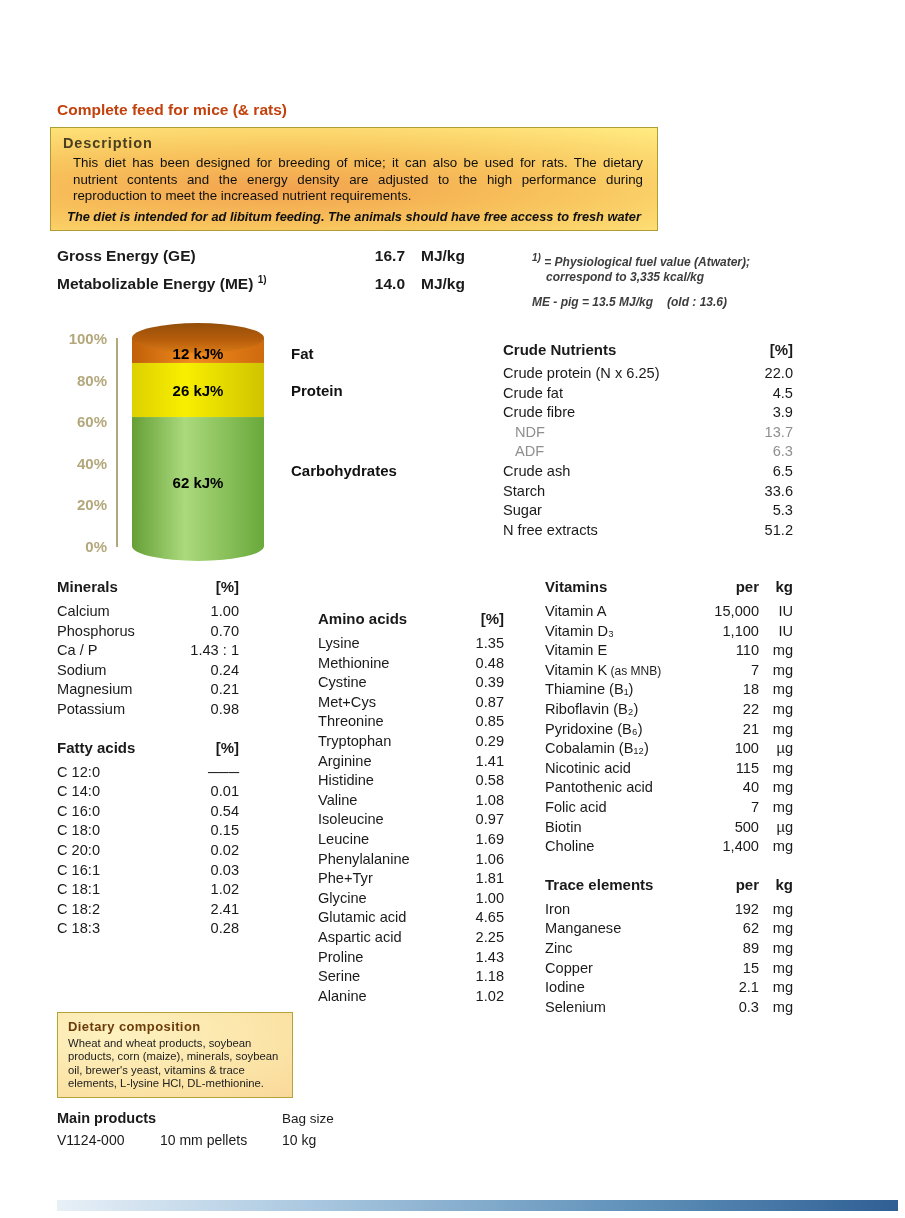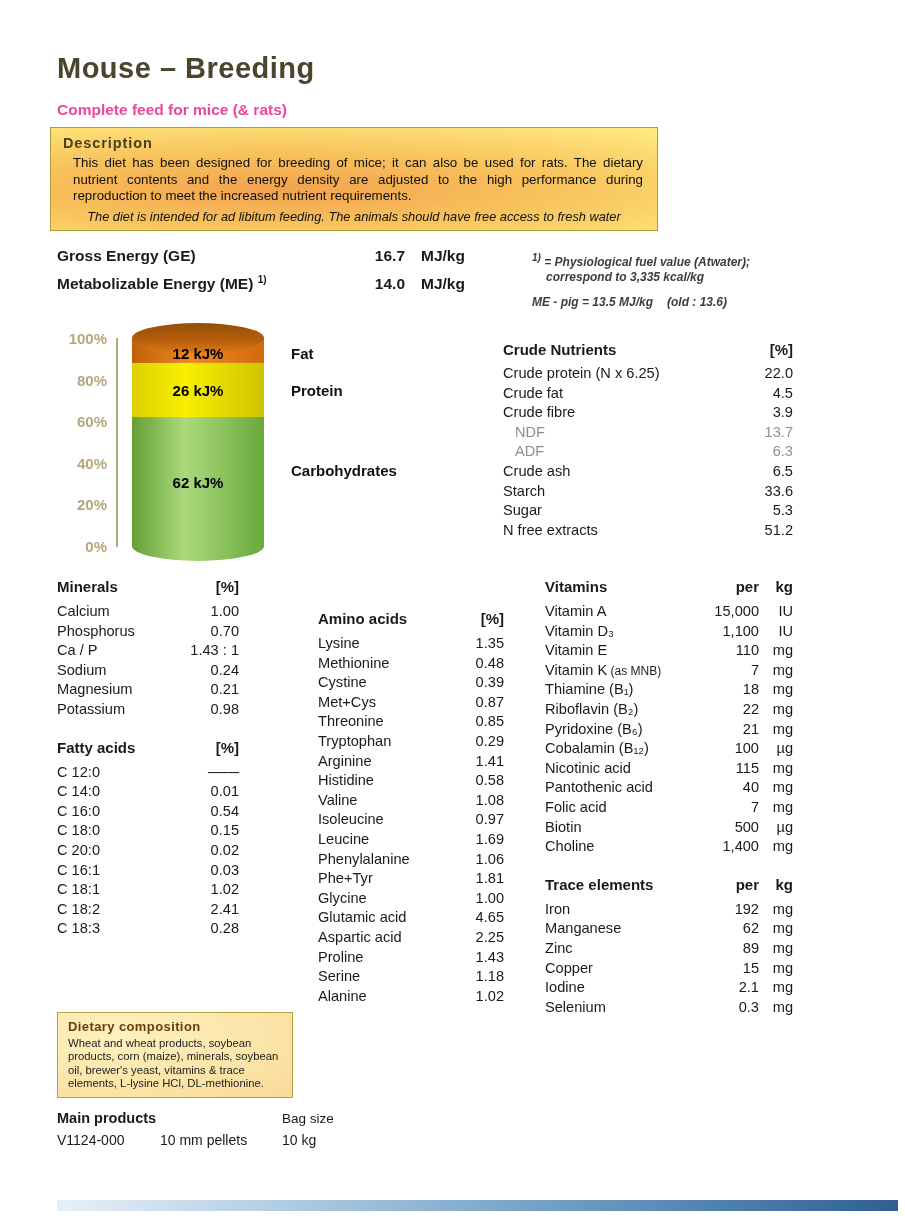--- a/index.html
+++ b/index.html
@@ -1,28 +1,28 @@
 <!DOCTYPE html>
 <html><head>
 <meta charset="utf-8">
 <style>
   html,body{margin:0;padding:0;background:#fff;}
   .page{position:relative;width:905px;height:1218px;background:#ffffff;color:#1a1a1a;
         font-family:"Liberation Sans",sans-serif;overflow:hidden;}
 
   
   .title{position:absolute;left:57px;top:52px;font-size:29px;font-weight:bold;color:#4a452c;letter-spacing:.5px;}
-  .subtitle{position:absolute;left:57px;top:101px;font-size:15.5px;font-weight:bold;color:#ec4899;}
+  .subtitle{position:absolute;left:57px;top:101px;font-size:15.5px;font-weight:bold;color:#c2410c;}
 
   
   .desc-box{position:absolute;left:50px;top:127px;width:606px;height:102px;border:1px solid #ad9d33;
             background:radial-gradient(120% 95% at 38% 60%, #f2a24e 0%, #f8c35c 38%, #ffe97f 78%, #fff096 100%);}
   .desc-head{margin:7px 0 4px 12px;font-size:14.5px;font-weight:bold;color:#4a4020;letter-spacing:.9px;}
   .desc-body{margin:0 14px 0 22px;font-size:13.3px;line-height:16.5px;text-align:justify;color:#101010;}
-  .desc-note{margin-top:4px;text-align:center;font-style:italic;font-size:12.8px;color:#101010;}
+  .desc-note{margin-top:4px;text-align:center;font-style:italic;font-size:12.8px;color:#101010;font-weight:bold;}
 
   
   .energy{position:absolute;left:57px;top:247px;width:480px;}
   .energy .erow{display:flex;align-items:baseline;height:27px;font-weight:bold;font-size:15.5px;}
   .energy .elbl{width:300px;}
   .energy .eval{width:48px;text-align:right;}
   .energy .eunit{margin-left:16px;}
   sup{font-size:10px;}
 
   .footnote{position:absolute;left:532px;top:251px;width:340px;font-size:12px;font-style:italic;
@@ -83,21 +83,20 @@
   .p-form{width:122px;}
 
   .footer-bar{position:absolute;left:57px;top:1200px;width:841px;height:11px;
               background:linear-gradient(90deg,#e8f0f7 0%,#aac8e0 30%,#5d8fb8 70%,#2f5f94 100%);}
 </style>
 </head>
 <body>
 
 <div class="page">
 
-  <div class="title">Mouse – Breeding</div>
   <div class="subtitle">Complete feed for mice (&amp; rats)</div>
 
   <div class="desc-box">
     <div class="desc-head">Description</div>
     <div class="desc-body">This diet has been designed for breeding of mice; it can also be used for rats. The dietary nutrient contents and the energy density are adjusted to the high performance during reproduction to meet the increased nutrient requirements.</div>
     <div class="desc-note">The diet is intended for ad libitum feeding. The animals should have free access to fresh water</div>
   </div>
 
   <div class="energy">
     <div class="erow">

